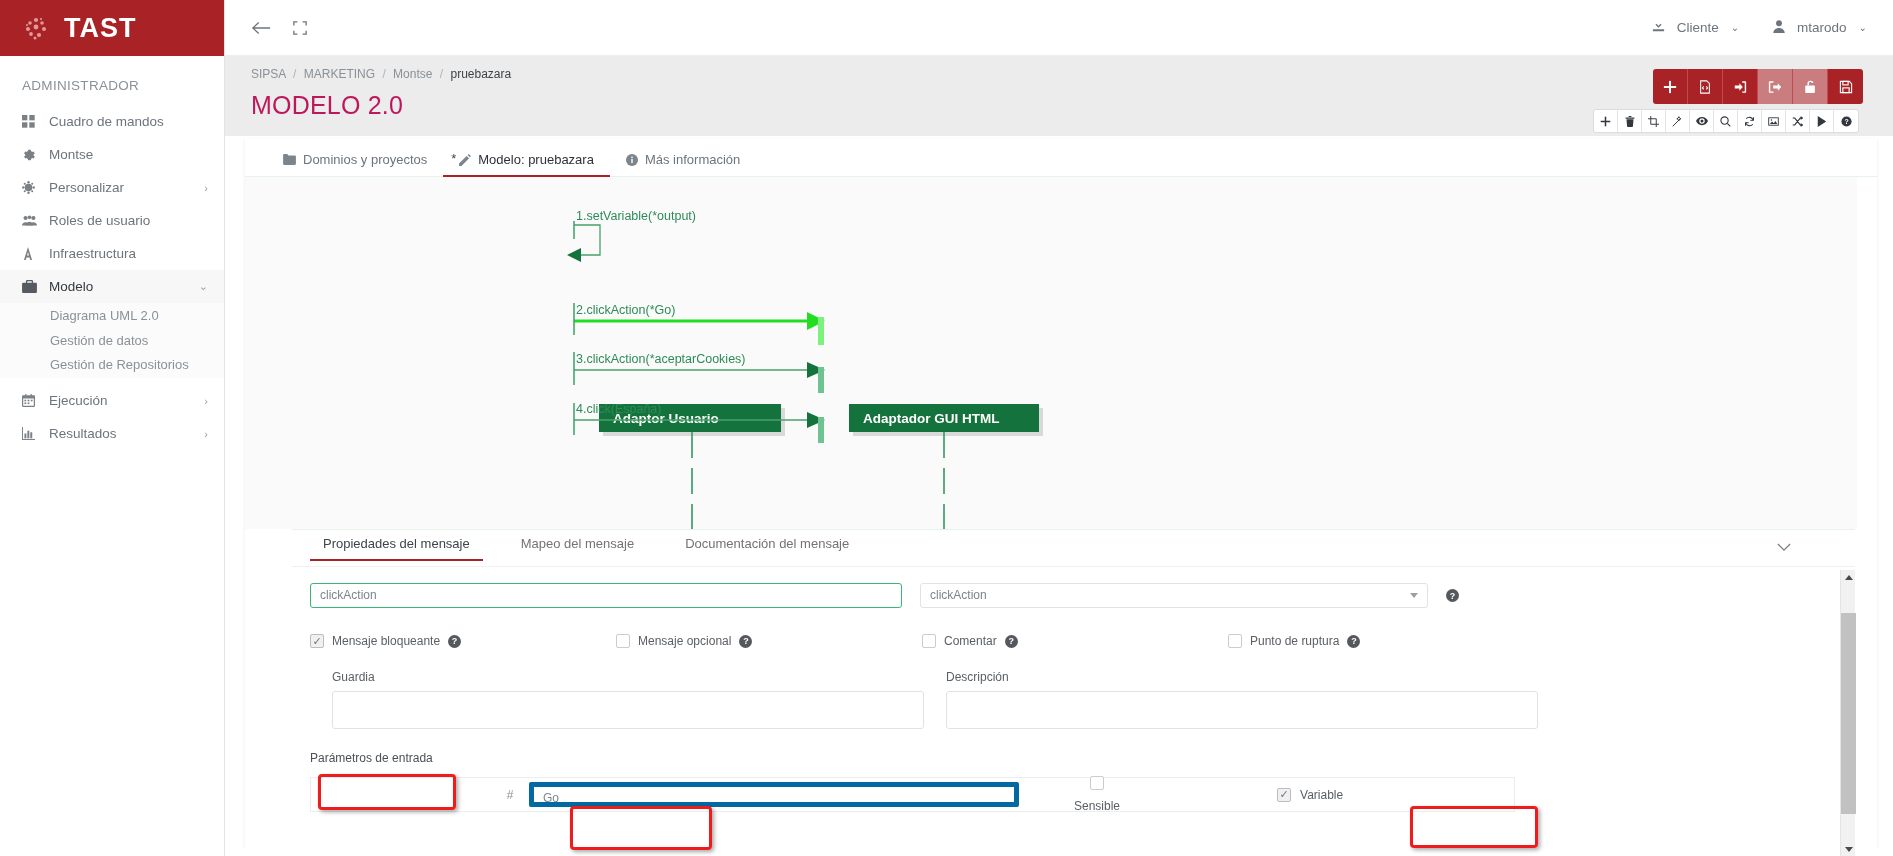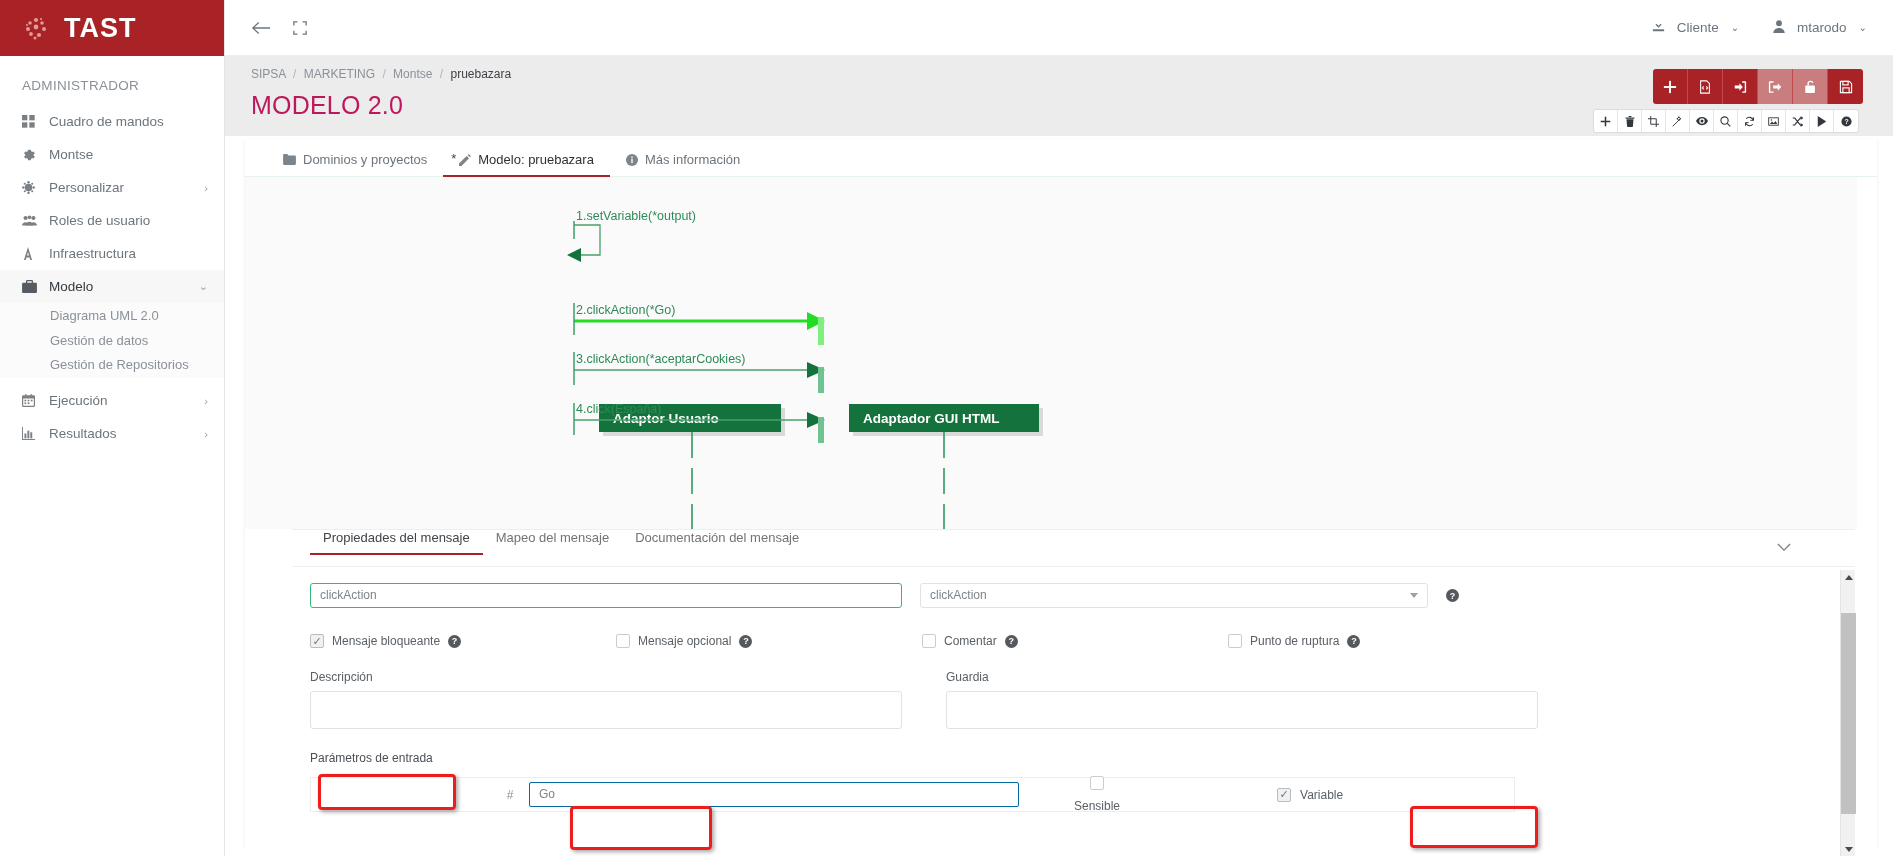--- a/index.html
+++ b/index.html
@@ -154,23 +154,23 @@
   .diagram svg { display: block; }
 
   
   .props {
     position: absolute; left: 292px; top: 529px;
     width: 1563px; height: 327px;
     background: #fff;
     border-top: 1px solid #e8f2ec;
   }
   .ptabs {
-    display: flex; align-items: flex-start;
+    display: flex; align-items: center;
     height: 37px; padding-left: 18px;
-    border-bottom: 1px solid #eaf3ee; position: relative;
+    border-bottom: 1px solid #eaf3ee; position: relative; gap: 25px;
   }
   .ptab {
     font-size: 13px; color: #737373; cursor: pointer;
     padding: 0 13px 9px 13px; position: relative;
   }
   .ptab.active { color: #3e4449; }
   .ptab.active::after {
     content: ""; position: absolute; left: 0; right: 0; bottom: -1px;
     height: 2px; background: #a92226;
   }
@@ -241,21 +241,21 @@
   }
   .paramrow {
     margin-top: 11px; width: 1205px; height: 35px;
     border: 1px solid #ededed; background: #fff;
     display: flex; align-items: center;
   }
   .hashmark {
     width: 38px; text-align: center; font-size: 12px; color: #8a9199;
   }
   .param-inp {
-    width: 490px; height: 25px; border: 1px solid #0369a1;
+    width: 490px; height: 25px; border: 5px solid #0369a1;
     border-radius: 2px; font-size: 12px; color: #7c858d;
     padding: 0 9px; line-height: 23px; background: #fff;
   }
   .param-chk { display: flex; align-items: center; gap: 9px; }
 
   
   .annot {
     position: absolute; border: 3px solid #ee1c1c; border-radius: 4px;
     box-shadow: 2px 2px 4px rgba(0,0,0,.35);
     pointer-events: none; z-index: 30;
@@ -728,27 +728,27 @@
           <span class="helpic">?</span>
         </div>
         <div class="chkcell">
           <span class="cb"></span>
           <span class="chklbl">Punto de ruptura</span>
           <span class="helpic">?</span>
         </div>
       </div>
 
       <div class="farea">
+        <div class="fcol" style="margin-left:22px;">
+          <span class="flabel">Guardia</span>
+          <textarea class="ta guard" style=""></textarea>
+        </div>
         <div class="fcol">
           <span class="flabel">Descripción</span>
           <textarea class="ta desc" style=""></textarea>
-        </div>
-        <div class="fcol" style="margin-left:22px;">
-          <span class="flabel">Guardia</span>
-          <textarea class="ta guard" style=""></textarea>
         </div>
       </div>
 
       <span class="paramlabel">Parámetros de entrada</span>
 
       <div class="paramrow">
         <span class="hashmark" style="margin-left:180px;">#</span>
         <div class="param-inp">Go</div>
         <div class="param-chk" style="margin-left:55px;flex-direction:column;">
           <span class="cb"></span>

